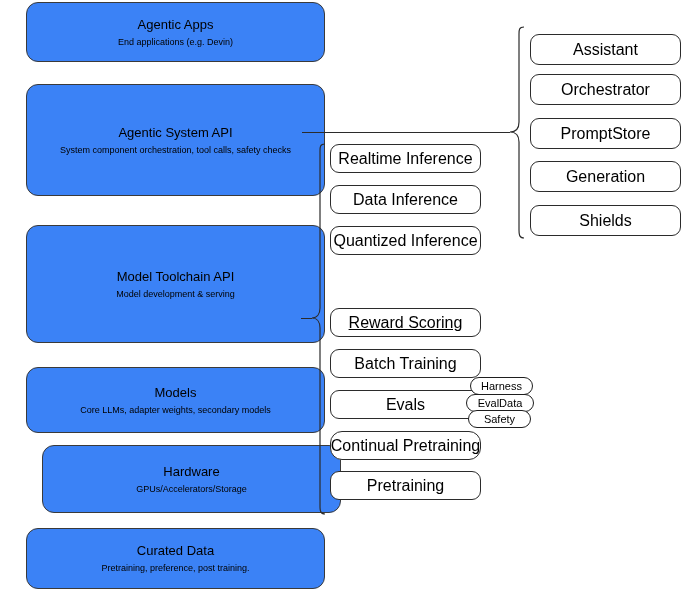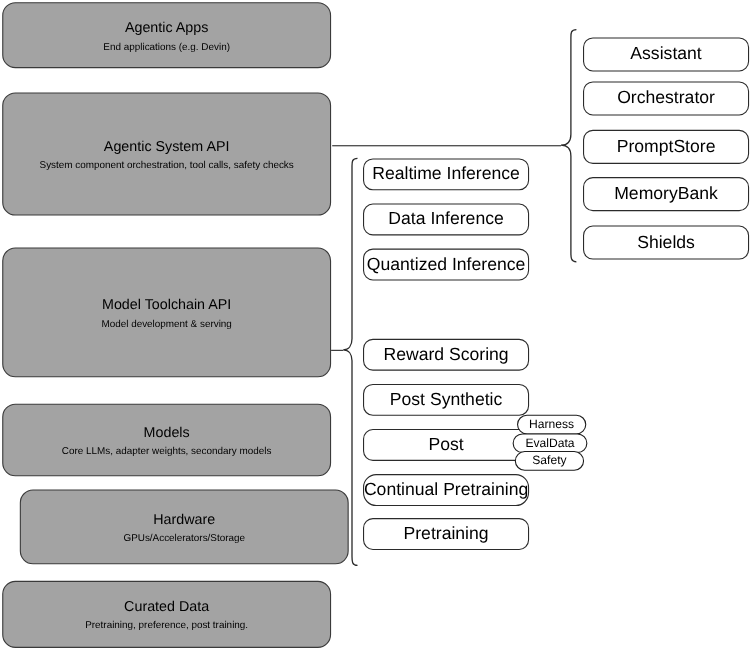--- a/index.html
+++ b/index.html
@@ -17,25 +17,26 @@
     height: 591px;
     overflow: hidden;
     background: #ffffff;
   }
   
   .layer-box {
     position: absolute;
     box-sizing: border-box;
     border: 1px solid #3a3a3a;
     border-radius: 12px;
-    background: #a3a3a3;
+    background: #3b82f6;
     display: flex;
     flex-direction: column;
     justify-content: center;
     text-align: center;
+    margin-left: 24px;
   }
   .layer-title {
     font-size: 13px;
     line-height: 17px;
     color: #000;
     white-space: nowrap;
   }
   .layer-sub {
     font-size: 9px;
     line-height: 13px;
@@ -151,39 +152,39 @@
 
   <div class="hline" style="left:301px; top:318px; width:11px;"></div>
 
   <div class="item-box" style="left:330px; top:144px; width:151px; height:29px;">Realtime Inference</div>
 
   <div class="item-box" style="left:330px; top:185px; width:151px; height:29px;">Data Inference</div>
 
   <div class="item-box" style="left:330px; top:226px; width:151px; height:29px;">Quantized Inference</div>
 
 
-  <div class="item-box" style="left:330px; top:308px; width:151px; height:29px;">Reward Scoring</div>
+  <div class="item-box" style="left:330px; top:308px; width:151px; height:29px;text-decoration:underline;">Reward Scoring</div>
 
-  <div class="item-box" style="left:330px; top:349px; width:151px; height:29px;">Post Synthetic</div>
+  <div class="item-box" style="left:330px; top:349px; width:151px; height:29px;">Batch Training</div>
 
-  <div class="item-box" style="left:330px; top:390px; width:151px; height:29px;">Post</div>
+  <div class="item-box" style="left:330px; top:390px; width:151px; height:29px;">Evals</div>
 
   <div class="item-box" style="left:330px; top:431px; width:151px; height:29px;border-radius:12px;">Continual Pretraining</div>
 
   <div class="item-box" style="left:330px; top:471px; width:151px; height:29px;">Pretraining</div>
 
   <div class="pill" style="left:470px; top:377px; width:63px; height:18px;">Harness</div>
 
   <div class="pill" style="left:466px; top:394px; width:68px; height:18px;">EvalData</div>
 
   <div class="pill" style="left:468px; top:410px; width:63px; height:18px;">Safety</div>
 
   <div class="item-box" style="left:530px; top:34px; width:151px; height:31px;">Assistant</div>
 
   <div class="item-box" style="left:530px; top:74px; width:151px; height:31px;">Orchestrator</div>
 
   <div class="item-box" style="left:530px; top:118px; width:151px; height:31px;">PromptStore</div>
 
-  <div class="item-box" style="left:530px; top:161px; width:151px; height:31px;">MemoryBank</div>
+  <div class="item-box" style="left:530px; top:161px; width:151px; height:31px;">Generation</div>
 
   <div class="item-box" style="left:530px; top:205px; width:151px; height:31px;">Shields</div>
 
 </div>
 
 </body></html>

